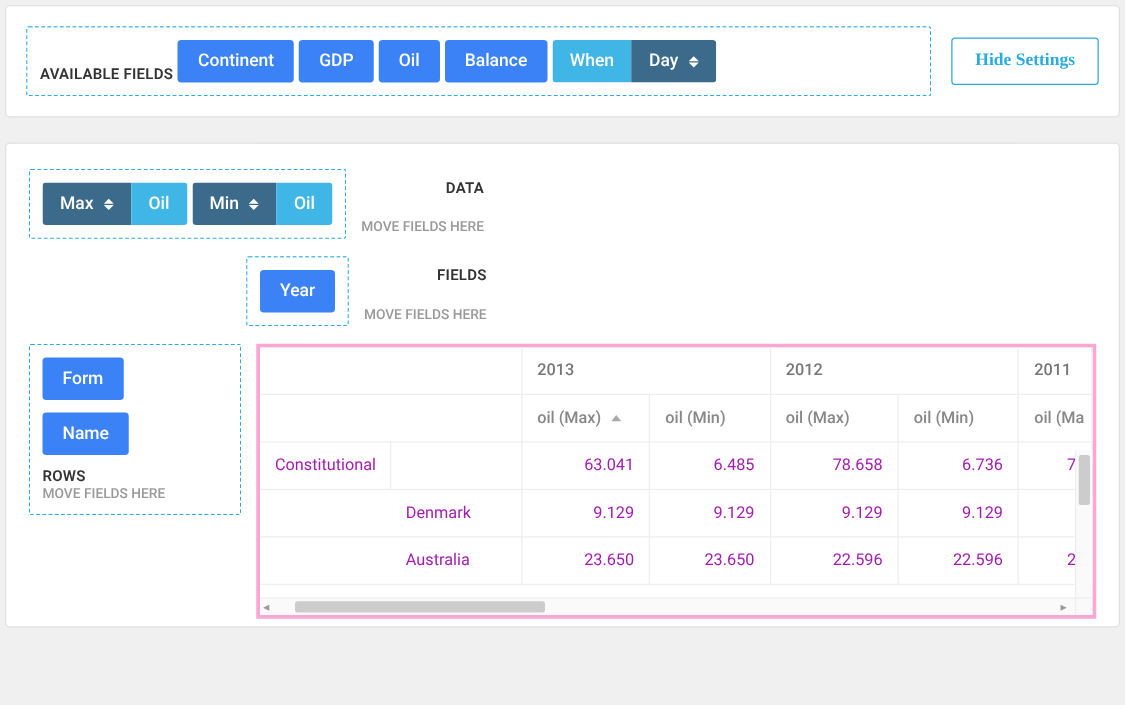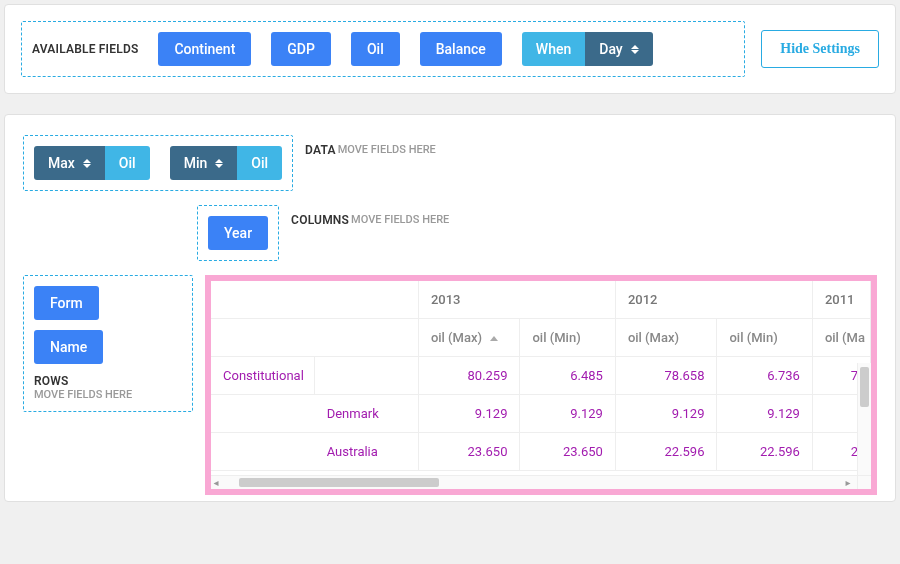--- a/index.html
+++ b/index.html
@@ -1,38 +1,38 @@
 <!DOCTYPE html>
 <html><head>
 <meta charset="utf-8">
 <style>
 * { box-sizing: border-box; margin: 0; padding: 0; }
 body { font-family: -apple-system, BlinkMacSystemFont, "Segoe UI", Roboto, Arial, sans-serif; background: #f0f0f0; width: 900px; height: 564px; overflow: hidden; font-size: 14px; color: #333; }
 .container { padding: 4px; }
 .panel { background: #fff; border: 1px solid #e0e0e0; border-radius: 4px; padding: 16px; }
 .top-panel { display: flex; align-items: center; gap: 16px; margin-bottom: 20px; }
-.dashed-box { border: 1px dashed #29abe2; padding: 10px; display: inline-flex; align-items: center; gap: 20px; border-radius: 2px; flex-wrap: wrap; }
+.dashed-box { border: 1px dashed #29abe2; padding: 10px; display: inline-flex; align-items: flex-end; gap: 4px; border-radius: 2px; flex-wrap: wrap; }
 .label-strong { font-size: 12px; font-weight: 600; color: #333; letter-spacing: 0.2px; }
 .label-sub { font-size: 11px; color: #999; font-weight: 500; }
 .chip { background: #3b82f6; color: #fff; padding: 9px 16px; border-radius: 3px; font-size: 14px; font-weight: 500; display: inline-flex; align-items: center; gap: 8px; cursor: pointer; }
 .selector-icon { display: inline-flex; flex-direction: column; gap: 1px; }
 .selector-icon::before { content: ""; width: 0; height: 0; border-left: 4px solid transparent; border-right: 4px solid transparent; border-bottom: 4px solid #fff; display: block; }
 .selector-icon::after { content: ""; width: 0; height: 0; border-left: 4px solid transparent; border-right: 4px solid transparent; border-top: 4px solid #fff; display: block; }
 .chip-group { display: inline-flex; border-radius: 3px; overflow: hidden; }
 .chip-group .seg { padding: 9px 14px; color: #fff; font-size: 14px; font-weight: 500; display: inline-flex; align-items: center; gap: 8px; cursor: pointer; }
 .chip-group .seg.dark { background: #3b6a8a; }
 .chip-group .seg.light { background: #40b6e6; }
 .btn-outline { border: 1px solid #29abe2; color: #29abe2; background: #fff; padding: 10px 18px; border-radius: 3px; font-size: 14px; font-weight: 600; cursor: pointer; margin-left: auto; font-family: Liberation Serif, serif; }
 .main-panel { background: #fff; border: 1px solid #e0e0e0; border-radius: 4px; padding: 20px 18px 6px 18px; position: relative;}
 .config-row { display: flex; align-items: flex-start; gap: 12px; margin-bottom: 14px; }
-.side-labels { display: flex; gap: 2px; padding-top: 8px; }
+.side-labels { display: flex; flex-direction: column; gap: 18px; padding-top: 8px; align-items: flex-end; }
 .pivot-area { display: flex; align-items: flex-start; gap: 12px; }
 .rows-box { width: 170px; border: 1px dashed #29abe2; padding: 10px; border-radius: 2px; }
 .rows-box .chip { display: block; text-align: right; margin-bottom: 10px; width: fit-content; }
-.table-wrap { flex: 1; border: 6px solid #f9a8d4; position: relative; overflow: hidden; height: 220px; background:#fff; }
+.table-wrap { flex: 1; border: 3px solid #f9a8d4; position: relative; overflow: hidden; height: 220px; background:#fff; }
 .ptable { border-collapse: collapse; width: 100%; table-layout: fixed; }
 .ptable th, .ptable td { border: 1px solid #eee; border-top: none; border-left: none; padding: 11px 12px; font-size: 13px; color: #a21caf; text-align: right; white-space: nowrap; }
 .ptable th { text-align: left; font-weight: 500; background: #fff; color: #777; }
 .ptable .txt-left { text-align: left; }
 .ptable .year-hdr { color: #777; font-weight: 500; }
 .ptable .col-hdr { font-size: 13px; color: #888; }
 .sort-asc { display: inline-block; width: 0; height: 0; border-left: 4px solid transparent; border-right: 4px solid transparent; border-bottom: 5px solid #aaa; margin-left: 8px; vertical-align: middle; }
 .hscroll-track { position: absolute; bottom: 0; left: 0; right: 14px; height: 14px; background: #fafafa; border-top: 1px solid #eee; display:flex; align-items:center; }
 .hscroll-thumb { height: 9px; background: #ccc; border-radius: 2px; margin-left: 18px; width: 200px; }
 .hscroll-arrow { width: 10px; display:flex; align-items:center; justify-content:center; font-size:10px; color:#999;}
@@ -84,21 +84,21 @@
         <span class="label-strong">DATA</span>
         <span class="label-sub">MOVE FIELDS HERE</span>
       </div>
     </div>
 
     <div class="config-row" style="margin-left: 174px;">
       <div class="dashed-box">
         <span class="chip">Year</span>
       </div>
       <div class="side-labels">
-        <span class="label-strong">COLUMNS</span>
+        <span class="label-strong">FIELDS</span>
         <span class="label-sub">MOVE FIELDS HERE</span>
       </div>
     </div>
 
     <div class="pivot-area">
       <div class="rows-box">
         <span class="chip">Form</span>
         <span class="chip">Name</span>
         <div style="margin-top: 6px;">
           <div class="label-strong">ROWS</div>
@@ -130,21 +130,21 @@
               <th class="col-hdr txt-left">oil (Min)</th>
               <th class="col-hdr txt-left">oil (Max)</th>
               <th class="col-hdr txt-left">oil (Min)</th>
               <th class="col-hdr txt-left">oil (Ma</th>
             </tr>
           </thead>
           <tbody>
             <tr>
               <td class="txt-left">Constitutional</td>
               <td class="txt-left"></td>
-              <td>80.259</td>
+              <td>63.041</td>
               <td>6.485</td>
               <td>78.658</td>
               <td>6.736</td>
               <td>7</td>
             </tr>
             <tr>
               <td class="txt-left" style="border-right:none;"></td>
               <td class="txt-left">Denmark</td>
               <td>9.129</td>
               <td>9.129</td>

